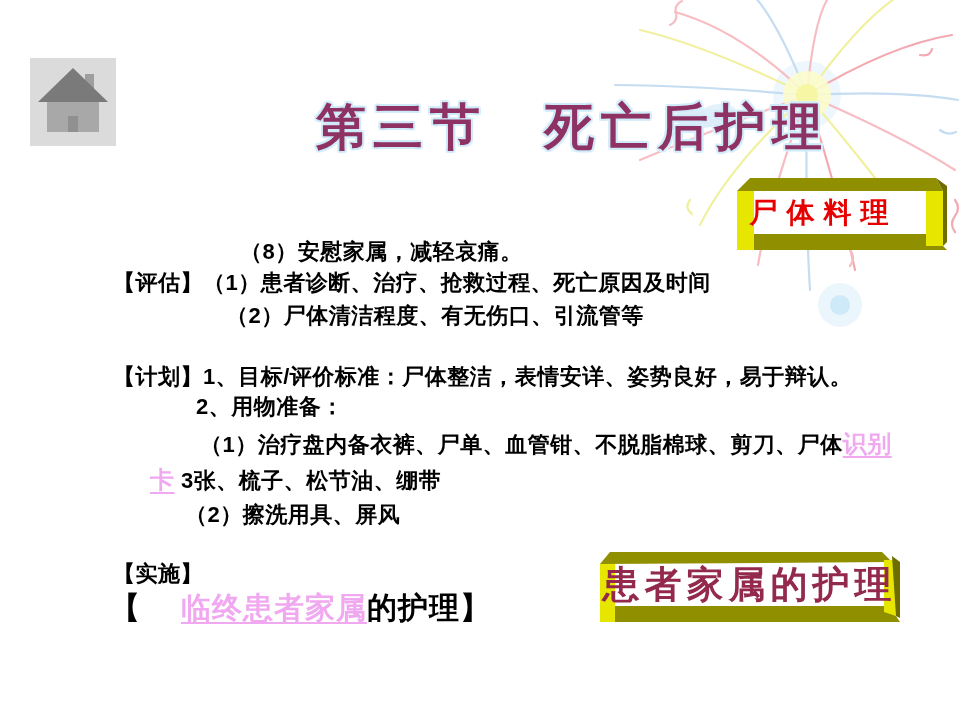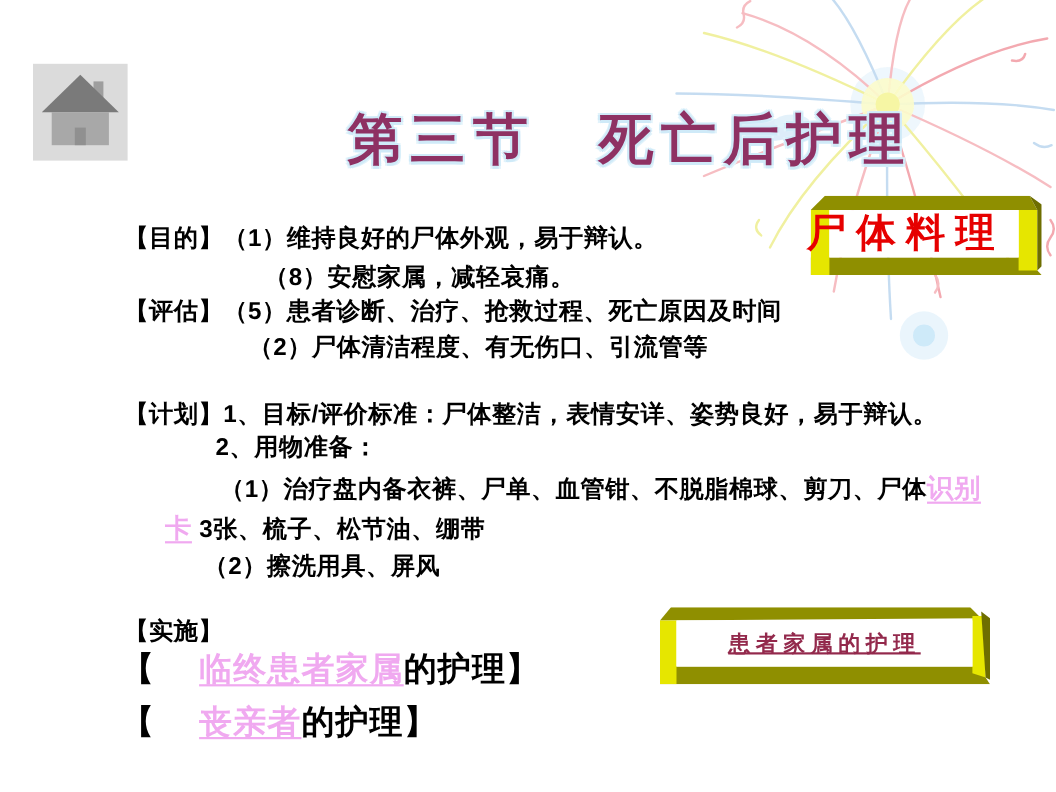--- a/index.html
+++ b/index.html
@@ -23,23 +23,23 @@
          text-underline-offset:4px;cursor:pointer;font-size:24px;font-weight:700;}
   .impl{position:absolute;left:110px;z-index:2;font-size:30px;font-weight:700;color:#000;
         white-space:nowrap;letter-spacing:1px;}
   .impl .plink{font-size:30px;margin-left:40px;}
   
   .box{position:absolute;z-index:2;}
   .box svg{position:absolute;left:0;top:0;}
   .boxtext{position:absolute;display:flex;align-items:center;justify-content:center;
            font-family:"DejaVu Serif",serif;font-weight:700;white-space:nowrap;}
   .box1 .boxtext{left:17px;top:13px;width:139px;height:43px;
-                 color:#E60000;font-size:36px;letter-spacing:9px;}
+                 color:#E60000;font-size:28px;letter-spacing:9px;}
   .box2 .boxtext{left:15px;top:12px;width:269px;height:42px;
-                 color:#93294C;font-size:20px;letter-spacing:5px;text-decoration:underline;}
+                 color:#93294C;font-size:37px;letter-spacing:5px;}
 </style>
 </head>
 <body>
 
 <div class="slide">
 
   <svg class="fireworks" viewBox="0 0 360 340">
     <g opacity="0.9" fill="none" stroke-width="2.2" stroke-linecap="round">
       <circle cx="207" cy="95" r="34" fill="#DDEFFA" stroke="none" opacity="0.55"></circle>
       <path d="M207,95 Q140,30 75,12" stroke="#F6B6BC"></path>
@@ -100,28 +100,25 @@
       <polygon points="10,0 282,0 292,10 0,12" fill="#8F8F00"></polygon>
       <polygon points="0,54 284,54 296,64 300,70 0,70" fill="#8F8F00"></polygon>
       <polygon points="0,12 15,12 15,70 0,70" fill="#E6E600"></polygon>
       <polygon points="284,8 296,8 296,64 284,60" fill="#E6E600"></polygon>
       <polygon points="292,4 300,10 300,66 296,64" fill="#6E6E00"></polygon>
       <rect x="15" y="12" width="269" height="42" fill="#FFFFFF"></rect>
     </svg>
     <span class="boxtext">患者家属的护理</span>
   </div>
 
-  <div class="bline" style="left:113px;top:202px">
-    <span>【目的】（1）维持良好的尸体外观，易于辩认。</span>
-  </div>
   <div class="bline" style="left:240px;top:237px">
     <span>（8）安慰家属，减轻哀痛。</span>
   </div>
   <div class="bline" style="left:113px;top:268px">
-    <span>【评估】（5）患者诊断、治疗、抢救过程、死亡原因及时间</span>
+    <span>【评估】（1）患者诊断、治疗、抢救过程、死亡原因及时间</span>
   </div>
   <div class="bline" style="left:226px;top:301px">
     <span>（2）尸体清洁程度、有无伤口、引流管等</span>
   </div>
   <div class="bline" style="left:113px;top:362px">
     <span>【计划】1、目标/评价标准：尸体整洁，表情安详、姿势良好，易于辩认。</span>
   </div>
   <div class="bline" style="left:196px;top:392px">
     <span>2、用物准备：</span>
   </div>
@@ -134,17 +131,14 @@
   <div class="bline" style="left:185px;top:500px">
     <span>（2）擦洗用具、屏风</span>
   </div>
   <div class="bline" style="left:113px;top:559px">
     <span>【实施】</span>
   </div>
 
   <div class="impl" style="top:588px">
     <span>【</span><a class="plink">临终患者家属</a><span>的护理】</span>
   </div>
-  <div class="impl" style="top:636px">
-    <span>【</span><a class="plink">丧亲者</a><span>的护理】</span>
-  </div>
 
 </div>
 
 </body></html>

